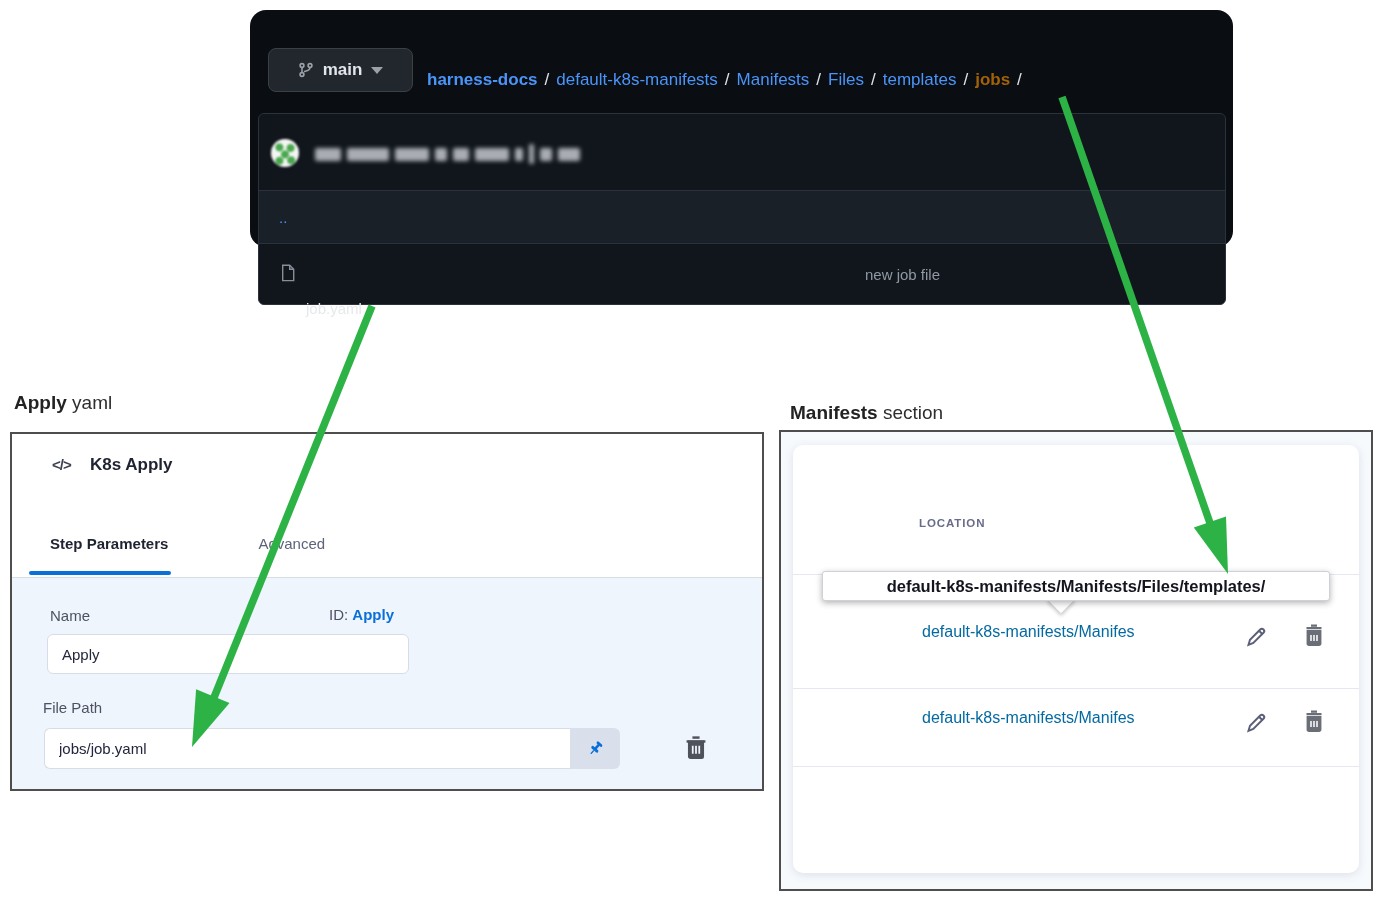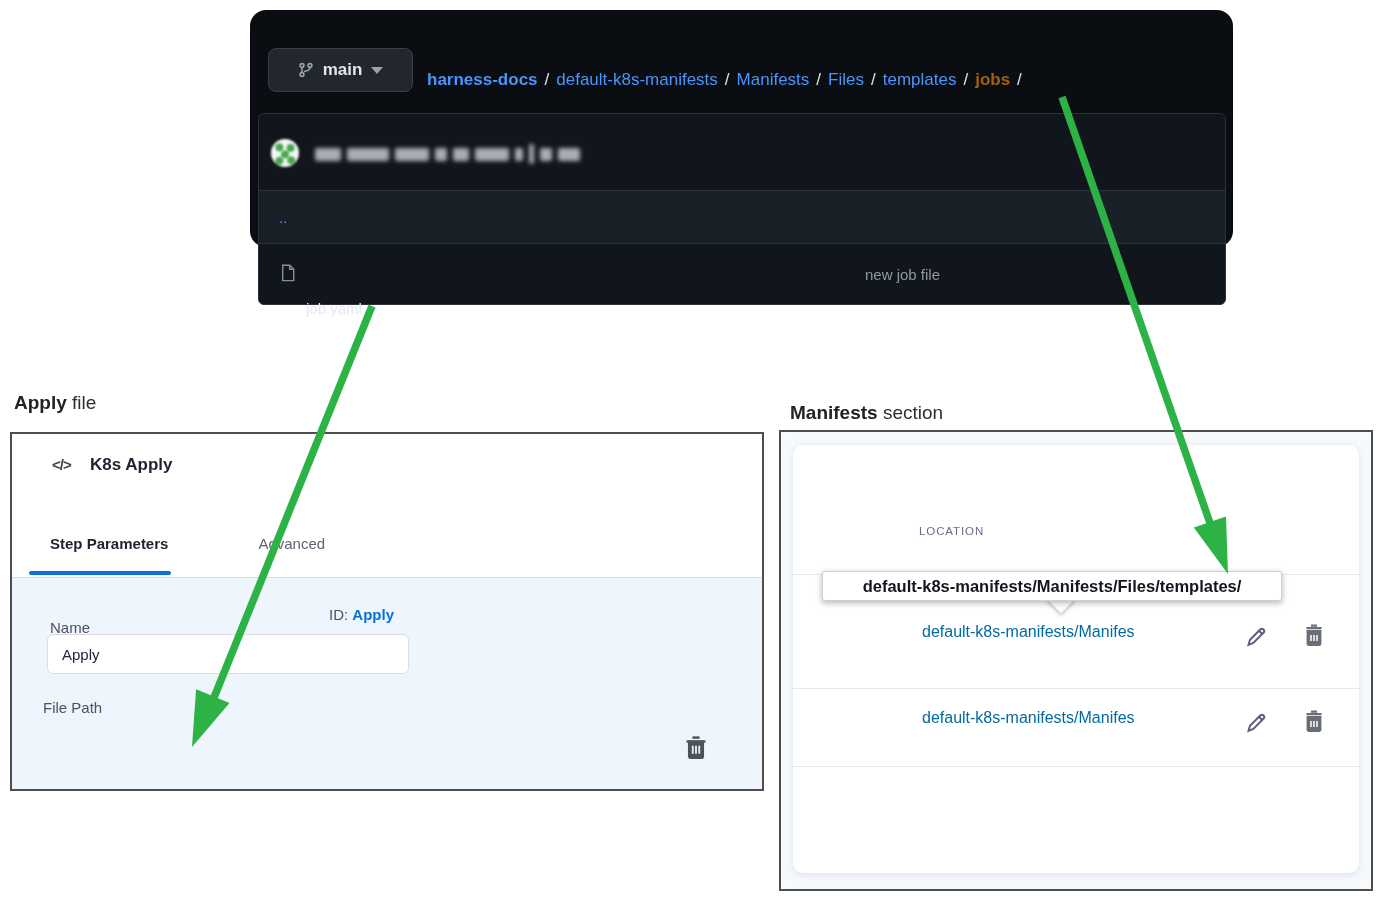--- a/index.html
+++ b/index.html
@@ -67,21 +67,21 @@
                        font-family:inherit; cursor:pointer; }
   .discard-link { color:#0278d5; font-size:13.5px; font-weight:700; text-decoration:none; cursor:pointer; }
   .ap-tabs { position:absolute; left:38px; top:101px; display:flex; gap:90px; font-size:15px; }
   .tab-active { font-weight:700; color:#1f2230; cursor:pointer; }
   .tab-inactive { color:#5e637a; cursor:pointer; }
   .tab-underline { position:absolute; left:17px; top:137px; width:142px; height:3.5px;
                    background:#0b6fd8; border-radius:2px; }
   .ap-divider { position:absolute; left:0; top:143px; width:100%; height:1px; background:#d9dce1; }
   .ap-body { position:absolute; left:0; top:144px; width:100%; height:211px; background:#eef5fc; }
   .field-label { position:absolute; font-size:15px; color:#4f5162; }
-  .lbl-name { left:38px; top:41px; }
+  .lbl-name { left:38px; top:29px; }
   .id-group { position:absolute; left:317px; top:28px; font-size:15px; }
   .id-prefix { color:#4f5162; }
   .id-value { color:#0b6fd8; font-weight:700; text-decoration:none; cursor:pointer; }
   .name-input { position:absolute; left:35px; top:56px; width:362px; height:40px;
                 background:#ffffff; border:1px solid #d8dce6; border-radius:6px;
                 font-size:15px; color:#23263c; padding:0 14px; font-family:inherit; }
   .lbl-filepath { left:31px; top:121px; }
   .fp-group { position:absolute; left:32px; top:150px; width:576px; height:41px; display:flex; }
   .fp-input { flex:1; height:41px; background:#ffffff; border:1px solid #d8dce6;
               border-right:none; border-radius:6px 0 0 6px; font-size:15px; color:#23263c;
@@ -89,38 +89,38 @@
   .pin-box { width:50px; height:41px; background:#d9e0ec; border-radius:0 6px 6px 0;
              display:flex; align-items:center; justify-content:center; cursor:pointer; }
   .trash-btn-apply { position:absolute; left:668px; top:154px; width:32px; height:32px;
                      background:none; border:none; cursor:pointer; }
 
   
   .manifests-panel { position:absolute; left:779px; top:430px; width:594px; height:461px;
                      background:#f7fafd; border:2px solid #4e4e4e; }
   .m-card { position:absolute; left:12px; top:13px; width:566px; height:428px; background:#ffffff;
             border-radius:10px; box-shadow:0 2px 10px rgba(40,60,100,0.13); }
-  .m-location { position:absolute; left:126px; top:80px; font-size:11.5px; font-weight:400;
+  .m-location { position:absolute; left:126px; top:72px; font-size:11.5px; font-weight:700;
                 color:#686c8a; letter-spacing:0.9px; }
   .m-divider { position:absolute; left:0; width:100%; height:1px; background:#e5e8f1; }
   .m-div-head { top:129px; }
   .m-div-1 { top:243px; }
   .m-div-2 { top:321px; }
   .m-row-text { position:absolute; left:129px; width:293px; font-size:16px; color:#0369a1;
                 white-space:nowrap; overflow:hidden; }
   .m-row1-text { top:178px; }
   .m-row2-text { top:264px; }
   .m-icon-btn { position:absolute; width:26px; height:26px; background:none; border:none; cursor:pointer; }
   .m-pencil-1 { left:450px; top:180px; }
   .m-trash-1 { left:508px; top:178px; }
   .m-pencil-2 { left:450px; top:266px; }
   .m-trash-2 { left:508px; top:264px; }
 
   
-  .tooltip { position:absolute; left:822px; top:571px; width:460px; height:30px; z-index:30;
+  .tooltip { position:absolute; left:822px; top:571px; width:508px; height:30px; z-index:30;
              background:#ffffff; border:1px solid #cfd0d8; border-radius:3px;
              box-shadow:0 2px 6px rgba(0,0,0,0.30);
              font-size:16.5px; font-weight:700; color:#15151f;
              display:flex; align-items:center; justify-content:center; white-space:nowrap; }
   .tooltip-caret { position:absolute; left:1051px; top:589px; width:20px; height:20px; z-index:29;
                    background:#ffffff; transform:rotate(45deg);
                    box-shadow:2px 2px 4px rgba(0,0,0,0.22); }
 
   
   .arrows { position:absolute; left:0; top:0; width:1385px; height:921px; z-index:40;
@@ -186,21 +186,21 @@
             <path d="M9.7 1.2 v4 h4"></path>
           </g>
         </svg>
         <a class="file-name">job.yaml</a>
         <span class="commit-msg">new job file</span>
       </div>
     </div>
   </section>
 
   <div class="caption caption-apply">
-    <b>Apply</b><span> file</span>
+    <b>Apply</b><span> yaml</span>
   </div>
   <div class="caption caption-manifests">
     <b>Manifests</b><span> section</span>
   </div>
 
   <section class="apply-panel">
     <div class="ap-header">
       <span class="code-icon">&lt;/&gt;</span>
       <span class="ap-title">K8s Apply</span>
     </div>
@@ -214,20 +214,33 @@
 
     <div class="ap-body">
       <span class="field-label lbl-name">Name</span>
       <span class="id-group">
         <span class="id-prefix">ID:</span>
         <a class="id-value">Apply</a>
       </span>
       <input class="name-input" type="text" value="Apply" style="">
 
       <span class="field-label lbl-filepath">File Path</span>
+      <div class="fp-group">
+        <input class="fp-input" type="text" value="jobs/job.yaml" style="">
+        <div class="pin-box">
+          <svg width="17" height="17" viewBox="0 0 16 16">
+            <g fill="#0b6fd8" transform="rotate(42 8 8)">
+              <rect x="4.8" y="1.2" width="6.4" height="2.5" rx="1.2"></rect>
+              <rect x="6.8" y="2.5" width="2.4" height="6"></rect>
+              <rect x="4" y="7.6" width="8" height="2.7" rx="1.3"></rect>
+              <rect x="7.5" y="10.3" width="1.1" height="4.5" rx="0.5"></rect>
+            </g>
+          </svg>
+        </div>
+      </div>
       <button class="trash-btn-apply">
         <svg width="26" height="26" viewBox="0 0 16 16">
           <g fill="none" stroke="#4e525a" stroke-width="1.5">
             <path d="M3.8 4.8 h8.4 v9 a0.8 0.8 0 0 1 -0.8 0.8 h-6.8 a0.8 0.8 0 0 1 -0.8 -0.8 z" fill="#4e525a"></path>
             <path d="M2.2 4.6 h11.6"></path>
             <path d="M5.8 2.2 h4.4"></path>
             <path d="M6 7.2 v5 M8 7.2 v5 M10 7.2 v5" stroke="#eef5fc" stroke-width="1.1"></path>
           </g>
         </svg>
       </button>

